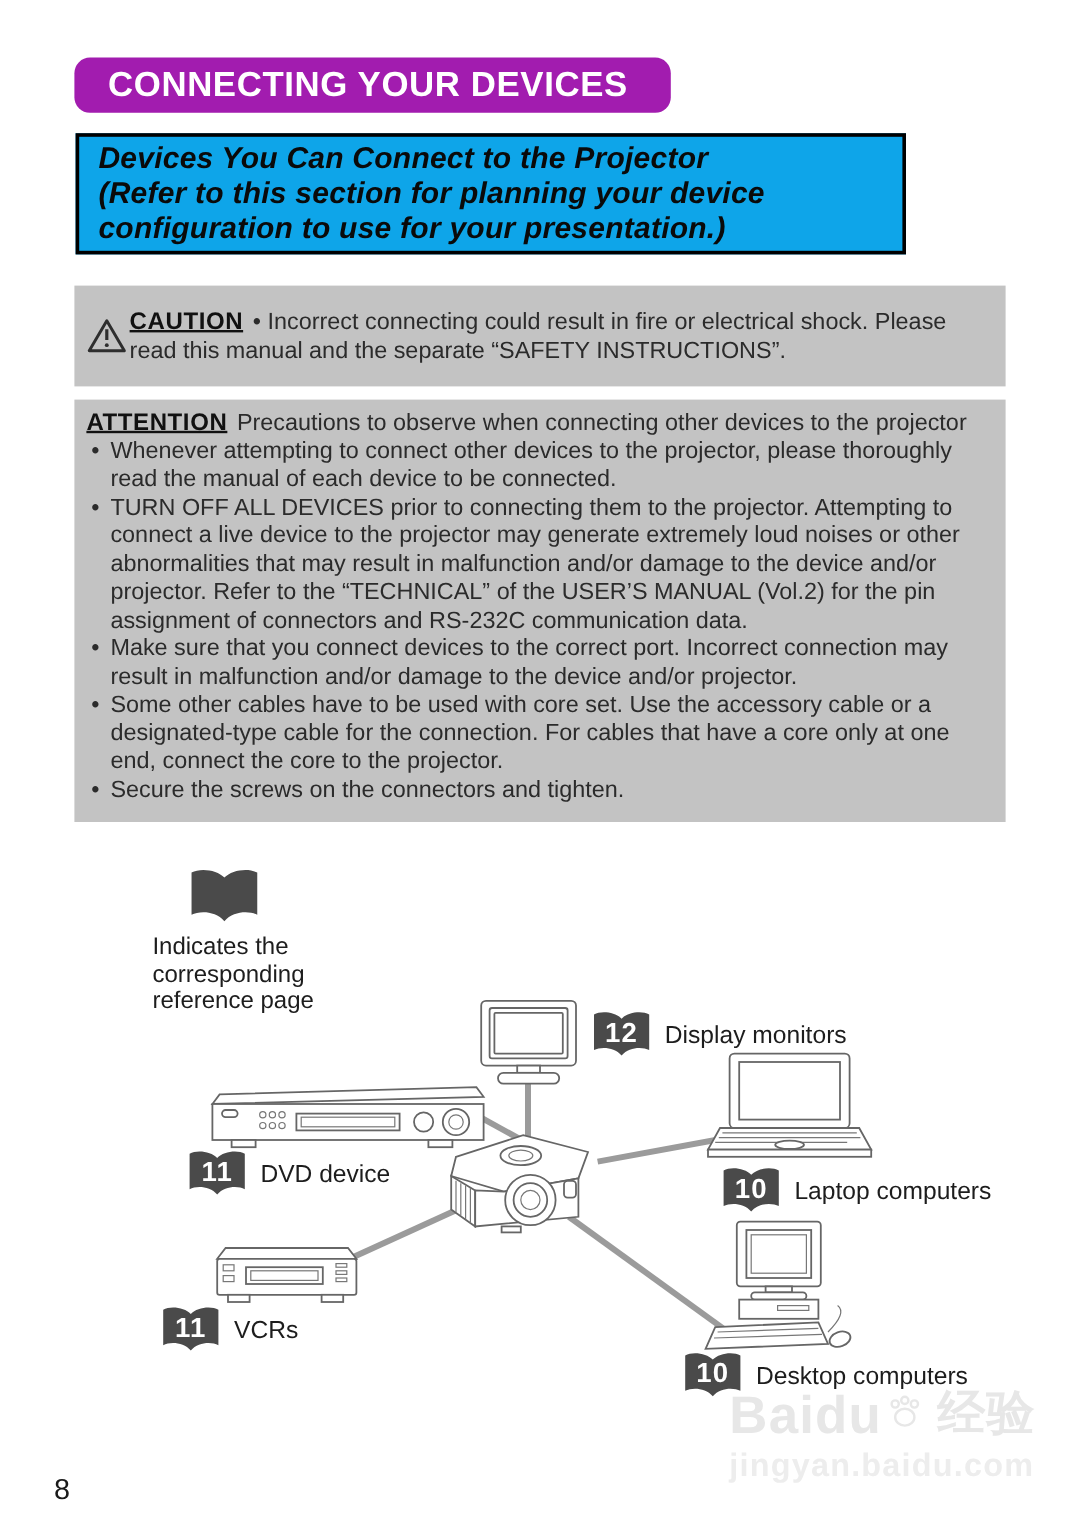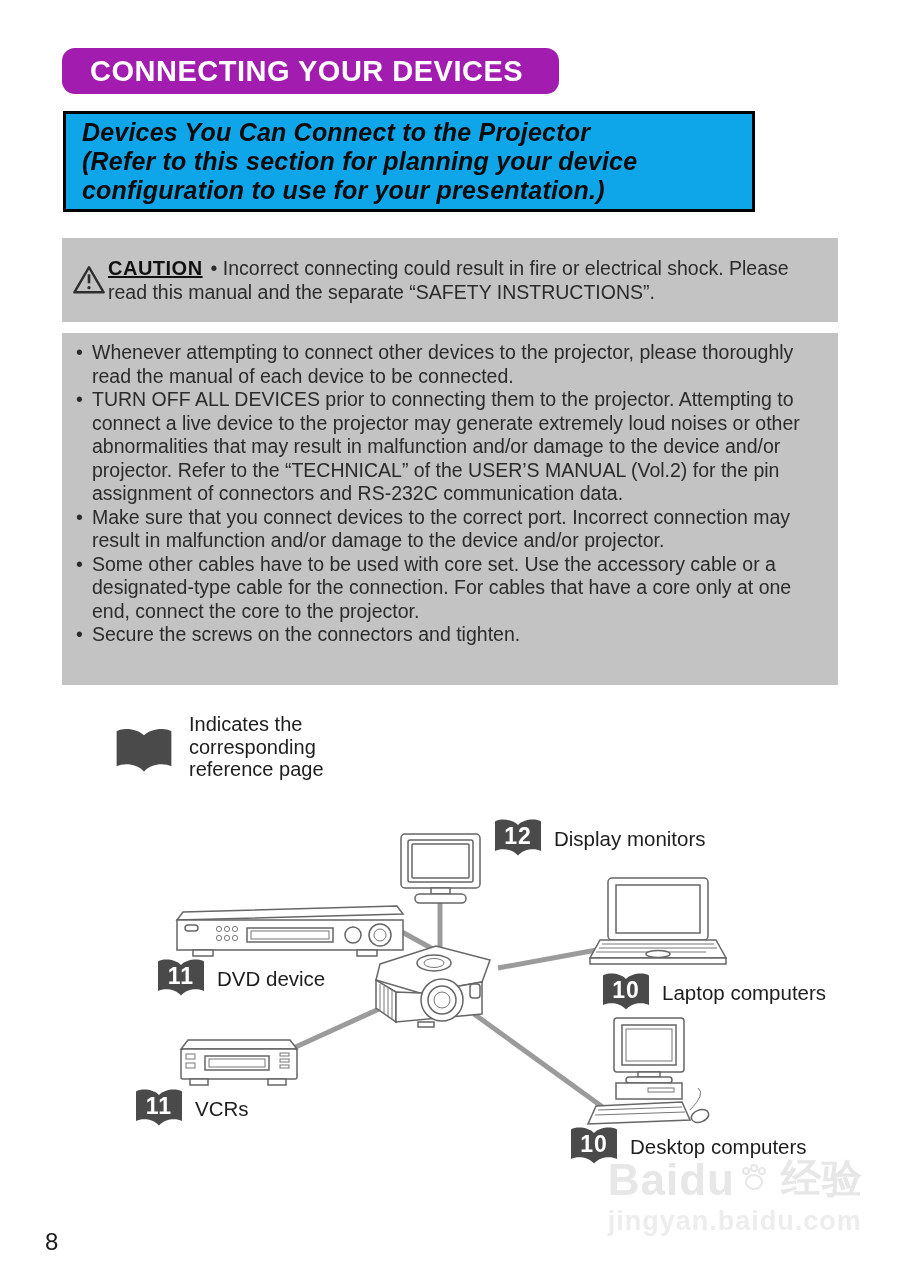--- a/index.html
+++ b/index.html
@@ -51,21 +51,21 @@
   .attention-heading { margin-bottom:0px; }
   .attention-list { list-style:none; }
   .attention-list li {
     position:relative; padding-left:20px; color:#2b2b2b;
   }
   .attention-list li::before {
     content:"•"; position:absolute; left:4px; top:0; color:#2b2b2b;
   }
   
   .reference-note {
-    position:absolute; left:113px; top:713px; display:flex; align-items:flex-end;
+    position:absolute; left:113px; top:713px; display:flex; align-items:center;flex-direction:column;
   }
   .reference-note .book-big { margin-top:10px; }
   .reference-note .note-text {
     margin-left:14px; font-size:20px; line-height:1.13; color:#1d1d1d; white-space:pre-line;
   }
   
   .diagram { position:absolute; left:0; top:810px; width:899px; height:380px; }
   .diagram svg.links { position:absolute; left:0; top:0; }
   .device { position:absolute; }
   .ref-item { position:absolute; display:flex; align-items:center; }
@@ -112,20 +112,21 @@
       <svg width="34" height="32" viewBox="0 0 36 33">
         <path d="M18,3 L33.5,29.5 L2.5,29.5 Z" fill="none" stroke="#2e2e2e" stroke-width="2.6" stroke-linejoin="round"></path>
         <line x1="18" y1="10.5" x2="18" y2="20" stroke="#2e2e2e" stroke-width="2.8"></line>
         <circle cx="18" cy="24.6" r="1.7" fill="#2e2e2e"></circle>
       </svg>
     </span>
     <p class="caution-text"><span class="label-underline">CAUTION</span><span>• Incorrect connecting could result in fire or electrical shock. Please read this manual and the separate “SAFETY INSTRUCTIONS”.</span></p>
   </div>
 
   <div class="attention-box">
+    <p class="attention-heading"><span class="label-underline">ATTENTION</span><span>Precautions to observe when connecting other devices to the projector</span></p>
     <ul class="attention-list">
       <li>Whenever attempting to connect other devices to the projector, please thoroughly read the manual of each device to be connected.</li>
       <li>TURN OFF ALL DEVICES prior to connecting them to the projector. Attempting to connect a live device to the projector may generate extremely loud noises or other abnormalities that may result in malfunction and/or damage to the device and/or projector. Refer to the “TECHNICAL” of the USER’S MANUAL (Vol.2) for the pin assignment of connectors and RS-232C communication data.</li>
       <li>Make sure that you connect devices to the correct port. Incorrect connection may result in malfunction and/or damage to the device and/or projector.</li>
       <li>Some other cables have to be used with core set. Use the accessory cable or a designated-type cable for the connection. For cables that have a core only at one end, connect the core to the projector.</li>
       <li>Secure the screws on the connectors and tighten.</li>
     </ul>
   </div>
 
   <div class="reference-note">
@@ -238,21 +239,21 @@
         <rect class="ln" x="30" y="67" width="66" height="16"></rect>
         <rect class="ln-thin" x="62" y="72" width="26" height="4"></rect>
         <polygon class="ln" points="10,90 96,86 104,104 2,108"></polygon>
         <line class="ln-thin" x1="12" y1="94" x2="96" y2="91"></line>
         <line class="ln-thin" x1="9" y1="99" x2="99" y2="96"></line>
         <path class="ln-thin" d="M104,94 Q120,78 112,72"></path>
         <ellipse class="ln" cx="114" cy="100" rx="9" ry="6" transform="rotate(-20 114 100)"></ellipse>
       </svg>
     </div>
 
-    <div class="ref-item" style="left:492px; top:8px;justify-content:center;">
+    <div class="ref-item" style="left:492px; top:32px;justify-content:center;">
       <span class="badge">
         <svg width="52" height="42" viewBox="0 0 52 42">
             <path d="M26,7 C21,1.5 9,0 3,3.5 L3,33 C9,30 20,30.5 26,37.5 C32,30.5 43,30 49,33 L49,3.5 C43,0 31,1.5 26,7 Z" fill="#4a4a4a"></path>
           </svg>
         <span class="badge-num">12</span>
       </span>
       <span class="ref-label">Display monitors</span>
     </div>
 
     <div class="ref-item" style="left:155px; top:148px;">

